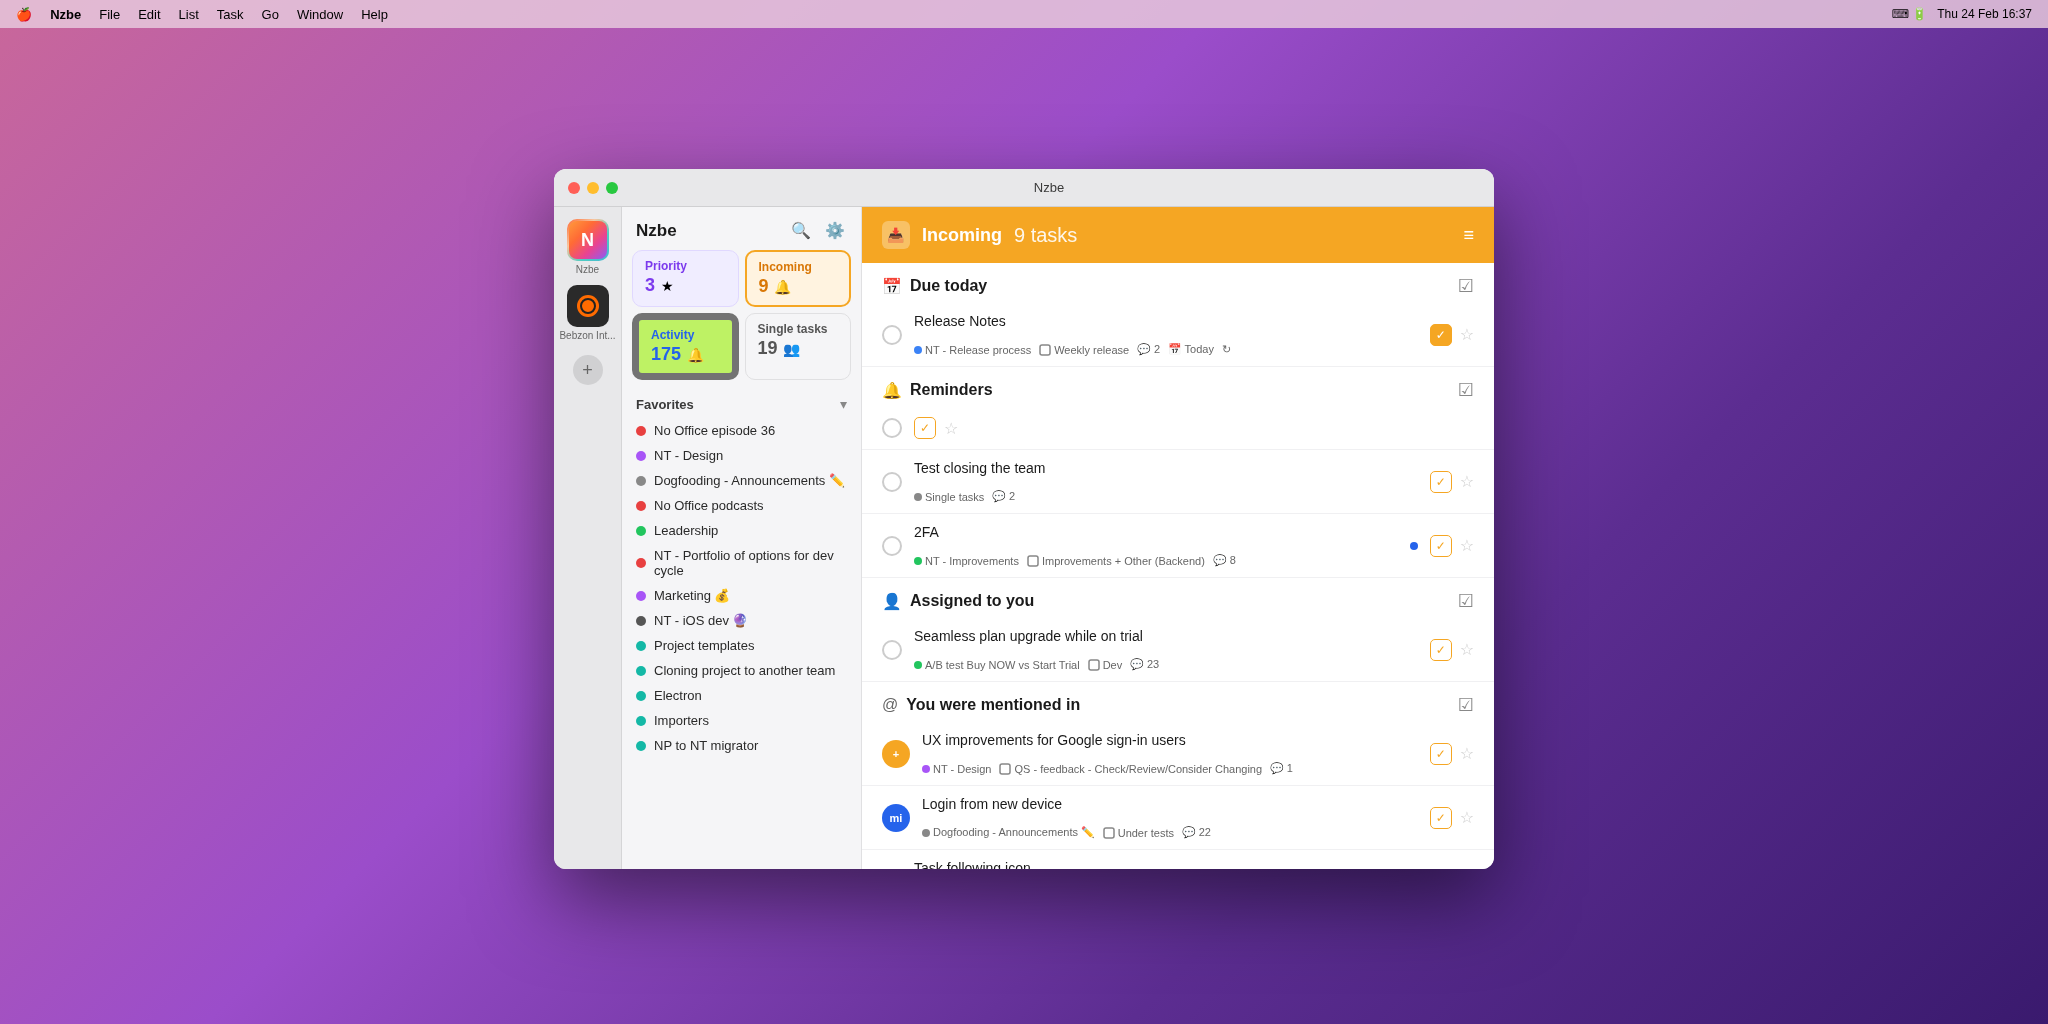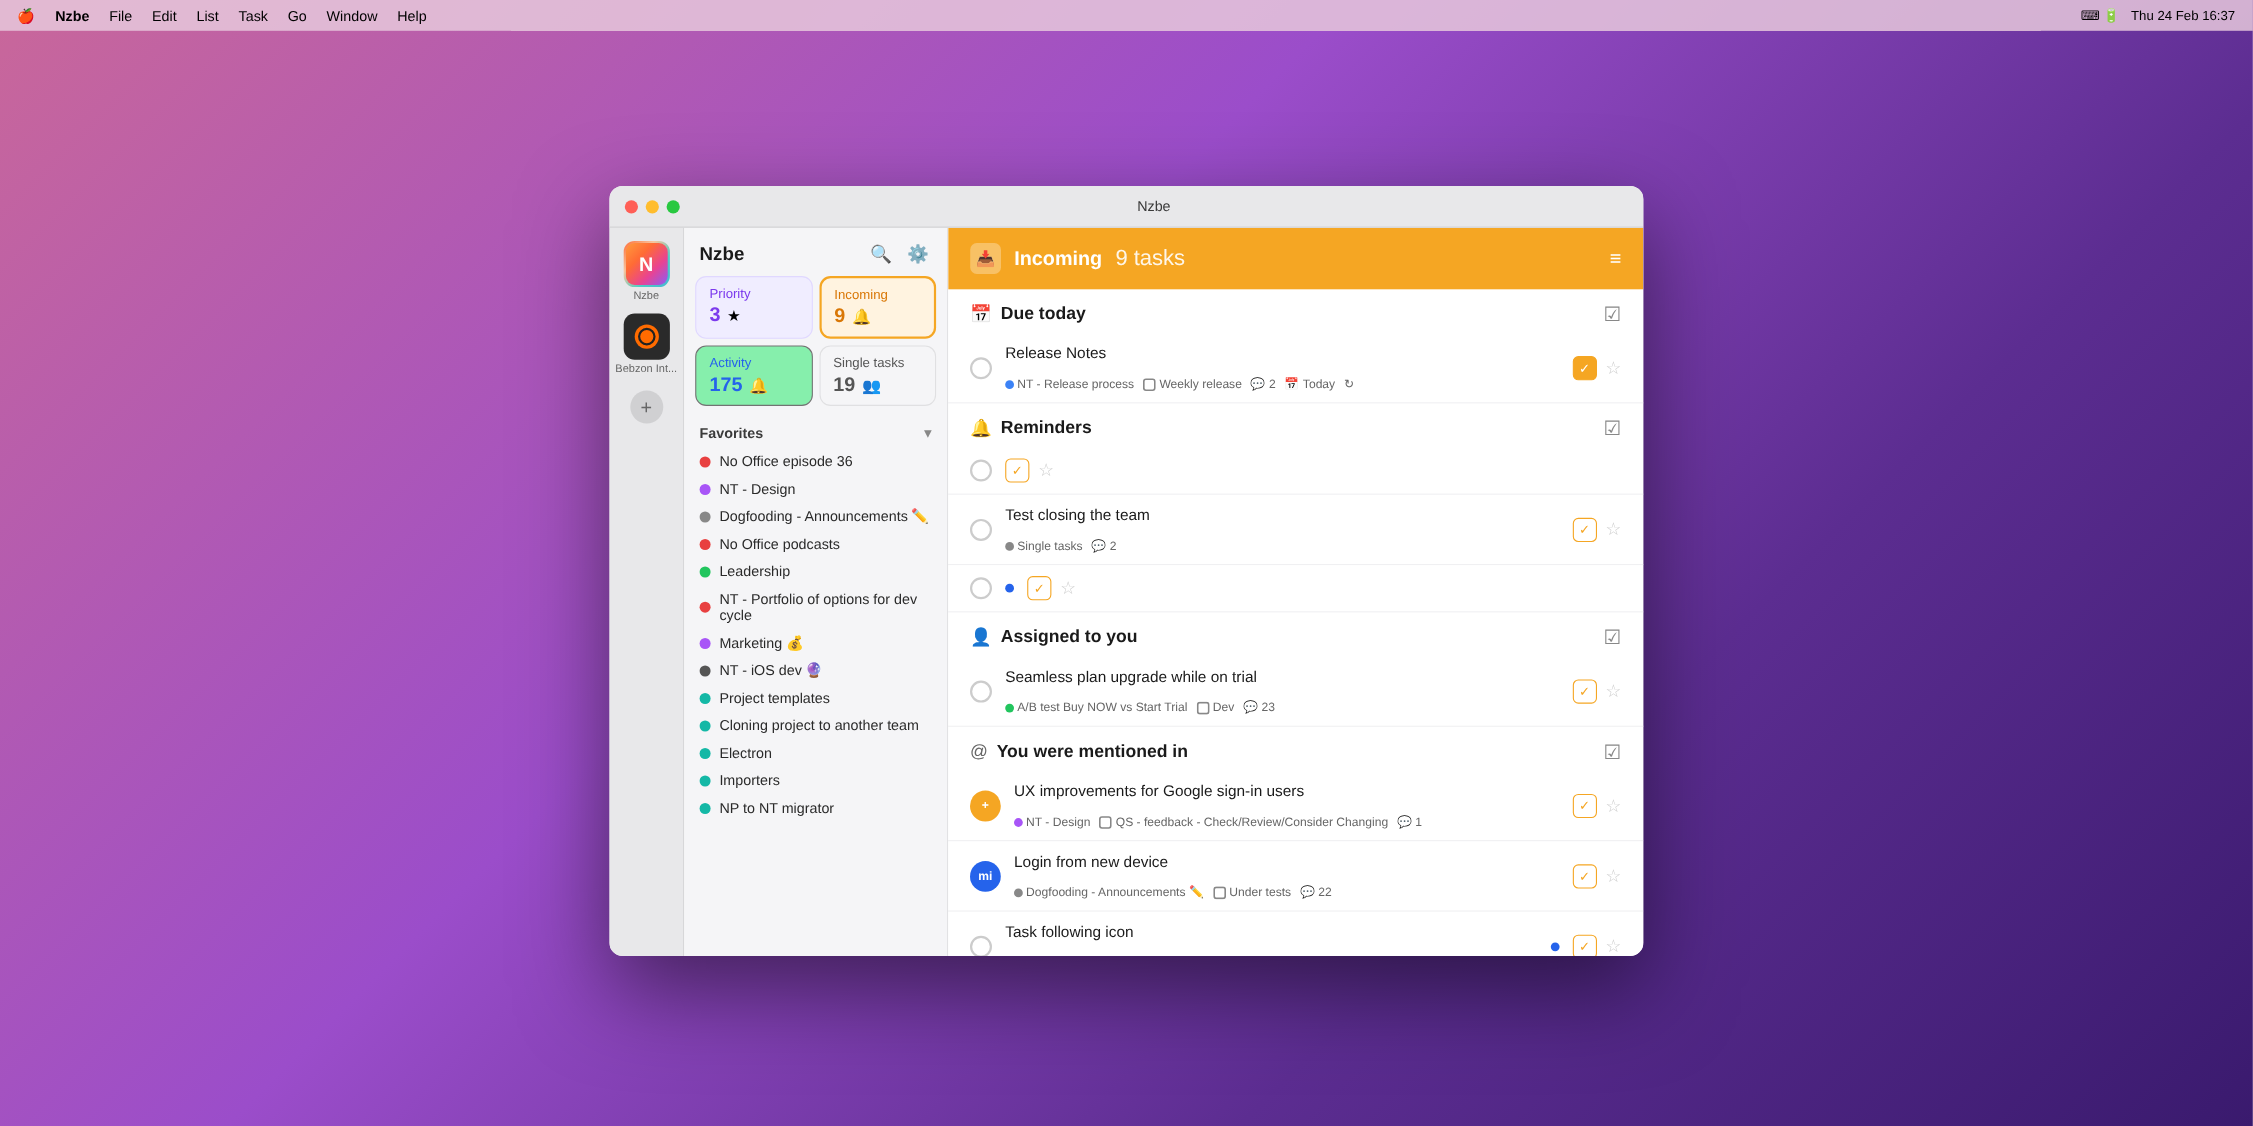--- a/index.html
+++ b/index.html
@@ -184,30 +184,30 @@
     }
     .quick-nav-item.priority {
       background: #f0edff;
       border: 1px solid #e0d8ff;
     }
     .quick-nav-item.incoming {
       background: #fff3e0;
       border: 2px solid #f5a623;
     }
     .quick-nav-item.activity {
-      background: #86efac;
-      border: 1px solid #737373;
+      background: #bef264;
+      border: 7px solid #737373;
     }
     .quick-nav-item.single {
       background: #f5f5f7;
       border: 1px solid #e0e0e2;
     }
     .qn-label {
       font-size: 12px;
-      font-weight: 400;
+      font-weight: 700;
       color: #555;
       margin-bottom: 2px;
     }
     .qn-label.priority { color: #7c3aed; }
     .qn-label.incoming { color: #d97706; }
     .qn-label.activity { color: #2563eb; }
     .qn-count-row {
       display: flex;
       align-items: center;
       gap: 6px;
@@ -628,20 +628,34 @@
         </div>
       </div>
 
       <div class="task-actions">
         <div class="task-done-btn ">✓</div>
         <span class="task-star">☆</span>
       </div>
     </div>
           <div class="task-item">
       <div class="task-checkbox"></div>
+      <div class="task-info">
+        <div class="task-title">2FA</div>
+        <div class="task-meta">
+          <span class="task-tag">
+            <span class="task-tag-dot" style="background:#22c55e"></span>
+            NT - Improvements
+          </span>
+          <span class="task-tag"><svg width="12" height="12" viewBox="0 0 12 12">
+                    <rect x="1" y="1" width="10" height="10" rx="2" fill="none" stroke="#888" stroke-width="1.5"></rect>
+                  </svg>Improvements + Other (Backend)</span>
+          <span class="task-tag">💬 8</span>
+
+        </div>
+      </div>
       <div class="blue-dot"></div>
       <div class="task-actions">
         <div class="task-done-btn ">✓</div>
         <span class="task-star">☆</span>
       </div>
     </div>
           <div class="section-header">
     <span class="section-icon">👤</span>
     <span class="section-title">Assigned to you</span>
     <span class="section-check">☑</span>

